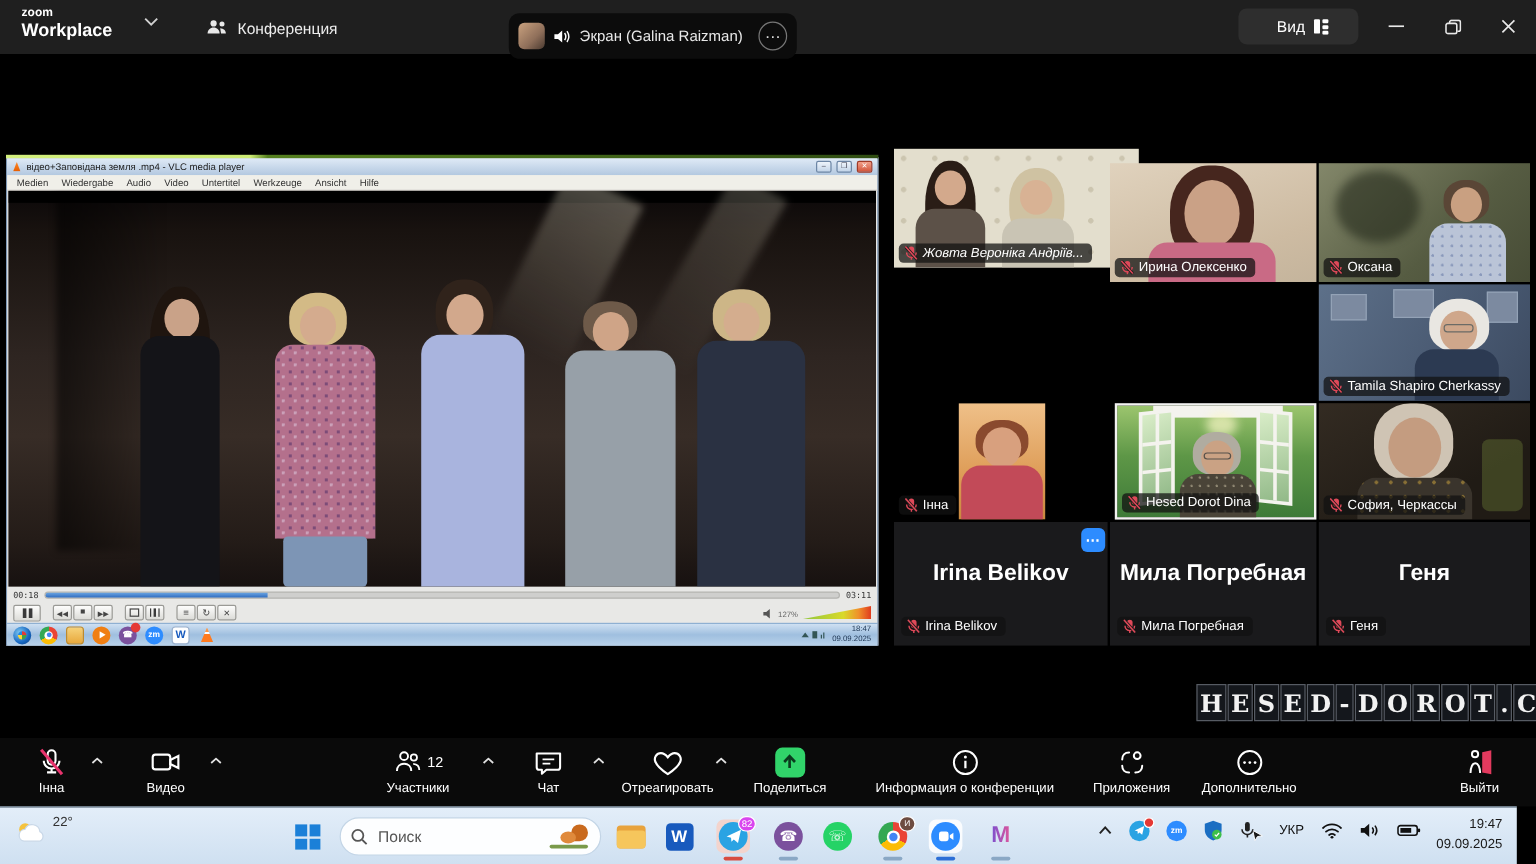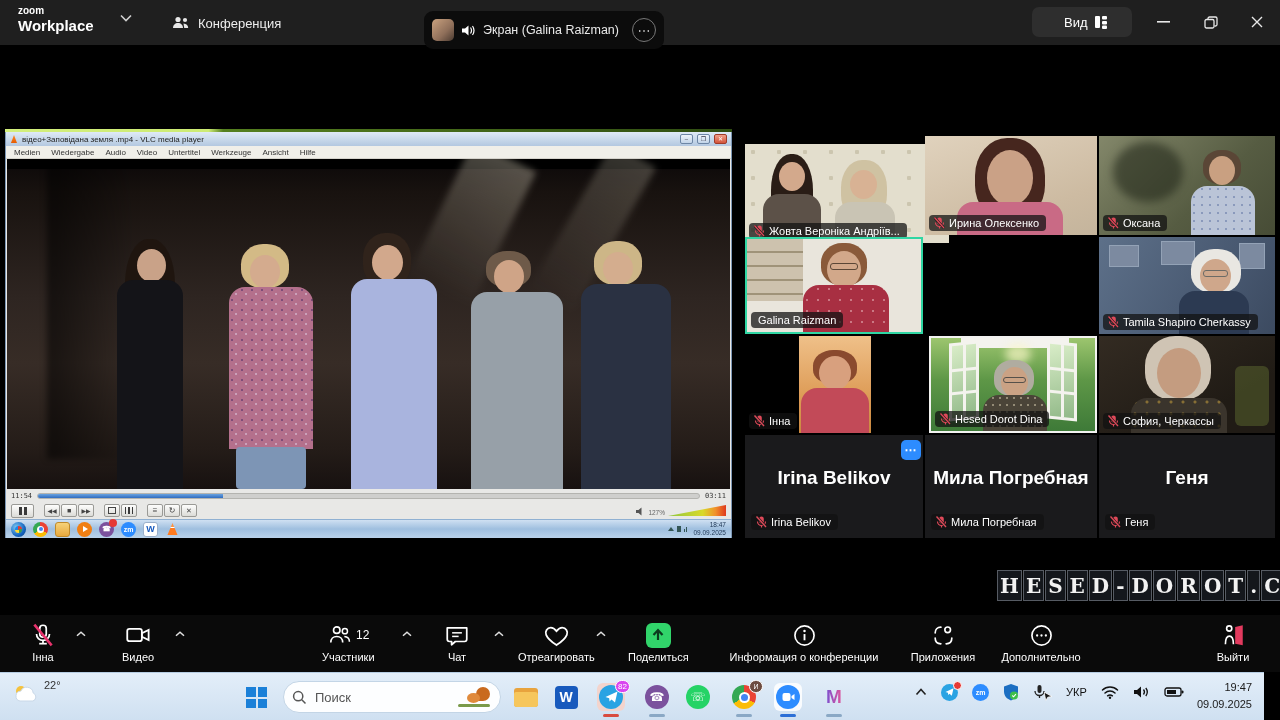--- a/index.html
+++ b/index.html
@@ -219,21 +219,21 @@
         <div class="bd" style="left:464px;top:133px;width:92px;height:197px;background:#97a0a8;"></div>
       </div>
       <div class="pr">
         <div class="hr" style="left:587px;top:82px;width:48px;height:44px;background:#cdb687;"></div>
         <div class="hd" style="left:596px;top:93px;width:30px;height:33px;background:#d4ad8e;"></div>
         <div class="bd" style="left:574px;top:125px;width:90px;height:205px;background:#2a3142;"></div>
       </div>
     </div>
 
     <div class="vlc-seek">
-      <span class="vlc-time">11:54</span>
+      <span class="vlc-time">00:18</span>
       <div class="seek-track">
         <div class="seek-fill" style="width: 28%;"></div>
       </div>
       <span class="vlc-time">03:11</span>
     </div>
 
     <div class="vlc-ctrl">
       <div class="vb" style="width:23px;height:14px;">
           <span class="bar2">
             <i></i>
@@ -297,21 +297,21 @@
             <path d="M18 7V4h1v3zM20 7V2h1v5z" fill="#355"></path>
           </svg>
         <div>
             <div>18:47</div>
             <div>09.09.2025</div>
           </div>
       </div>
     </div>
   </div>
 
-  <div class="tile" style="left:745px;top:144px;width:204px;height:99px;background:#e3decd;background-image:radial-gradient(circle at 8px 8px,rgba(160,150,120,.35) 2px,transparent 2.5px);background-size:26px 26px;">
+  <div class="tile" style="left:745px;top:124px;width:204px;height:99px;background:#e3decd;background-image:radial-gradient(circle at 8px 8px,rgba(160,150,120,.35) 2px,transparent 2.5px);background-size:26px 26px;font-style:italic;">
     <div class="hr" style="left:26px;top:10px;width:42px;height:78px;background:#2a1d16;"></div>
     <div class="hd" style="left:34px;top:18px;width:26px;height:29px;background:#d3a98c;"></div>
     <div class="bd" style="left:18px;top:50px;width:58px;height:49px;background:#5c5148;"></div>
     <div class="hr" style="left:96px;top:16px;width:46px;height:60px;background:#cfc2a2;"></div>
     <div class="hd" style="left:105px;top:26px;width:27px;height:29px;background:#d8b294;"></div>
     <div class="bd" style="left:90px;top:58px;width:60px;height:41px;background:#c9c4b4;"></div>
     <div class="pill">
         <svg width="11" height="12" viewBox="0 0 11 12">
           <use href="#micoff"></use>
         </svg>
@@ -335,30 +335,20 @@
     <div class="hd" style="left:110px;top:20px;width:26px;height:29px;background:#c9a081;"></div>
     <div class="bd" style="left:92px;top:50px;width:64px;height:49px;background:#bac4d7;background-image:radial-gradient(circle at 3px 3px,rgba(90,110,160,.5) 1px,transparent 1.3px);background-size:8px 8px;"></div>
     <div class="pill">
         <svg width="11" height="12" viewBox="0 0 11 12">
           <use href="#micoff"></use>
         </svg>
         <span>Оксана</span>
       </div>
   </div>
 
-  <div class="tile" style="left:745px;top:237px;width:178px;height:97px;background:#e9e5dc;border:2px solid #2fd6a3;">
-    <div class="shelf" style="left:0;top:0;width:56px;height:62px;"></div>
-    <div class="hr" style="left:74px;top:4px;width:46px;height:42px;background:#8a5a3a;"></div>
-    <div class="hd" style="left:80px;top:12px;width:34px;height:37px;background:#d2a88a;"></div>
-    <div style="position:absolute;left:83px;top:24px;width:28px;height:7px;border:1.4px solid #5a4636;border-radius:3px;background:transparent;"></div>
-    <div class="bd" style="left:56px;top:46px;width:86px;height:47px;background:#a82f42;background-image:radial-gradient(circle at 4px 4px,rgba(255,230,230,.4) 1.2px,transparent 1.5px);background-size:11px 11px;"></div>
-    <div class="pill nomic">
-        <span>Galina Raizman</span>
-      </div>
-  </div>
   <div class="tile" style="left:1099px;top:237px;width:176px;height:97px;background:linear-gradient(120deg,#5d7089,#46566e 70%,#3c4a60);">
     <div class="frame" style="left:10px;top:8px;width:30px;height:22px;"></div>
     <div class="frame" style="left:62px;top:4px;width:34px;height:24px;"></div>
     <div class="frame" style="left:140px;top:6px;width:26px;height:26px;"></div>
     <div class="hr" style="left:92px;top:12px;width:50px;height:44px;background:#e9e7e2;"></div>
     <div class="hd" style="left:101px;top:22px;width:31px;height:34px;background:#cfa78b;"></div>
     <div style="position:absolute;left:104px;top:33px;width:25px;height:7px;border:1.3px solid #6b6b66;border-radius:3px;"></div>
     <div class="bd" style="left:80px;top:54px;width:70px;height:43px;background:#2c3a52;"></div>
     <div class="pill">
         <svg width="11" height="12" viewBox="0 0 11 12">

